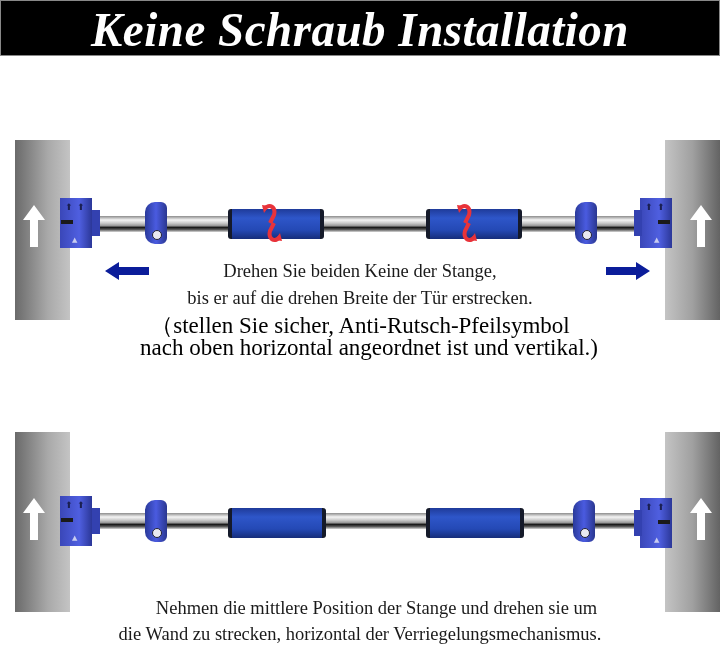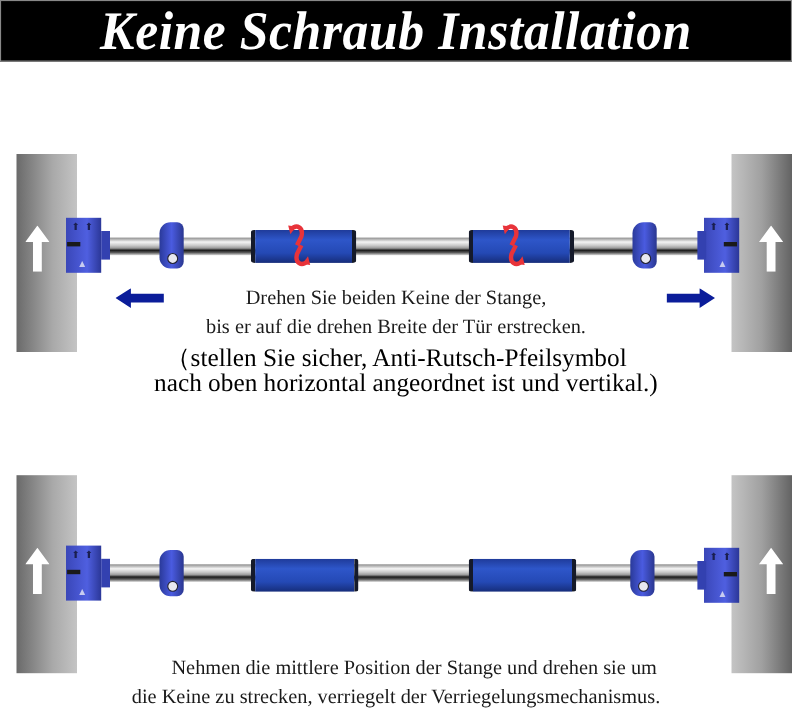--- a/index.html
+++ b/index.html
@@ -130,14 +130,14 @@
       <span class="screw"></span>
     </div>
   <div class="collar" style="left:573px; top:500px;">
       <span class="screw"></span>
     </div>
 
   <div class="grip" style="left:228px; top:508px; width:90px;"></div>
   <div class="grip" style="left:426px; top:508px; width:90px;"></div>
 
   <div class="caption" style="top:598px;margin-left:33px;">Nehmen die mittlere Position der Stange und drehen sie um</div>
-  <div class="caption" style="top:624px;">die Keine zu strecken, verriegelt der Verriegelungsmechanismus.</div>
+  <div class="caption" style="top:624px;">die Wand zu strecken, horizontal der Verriegelungsmechanismus.</div>
 </div>
 
 </body></html>

